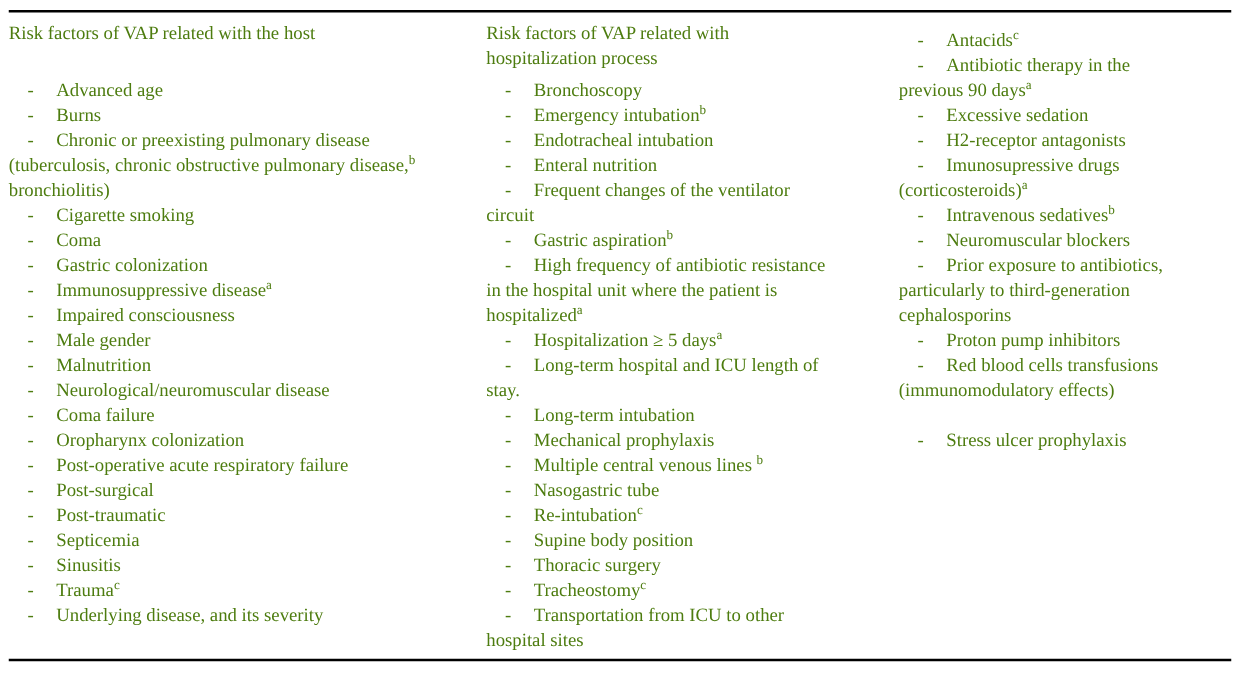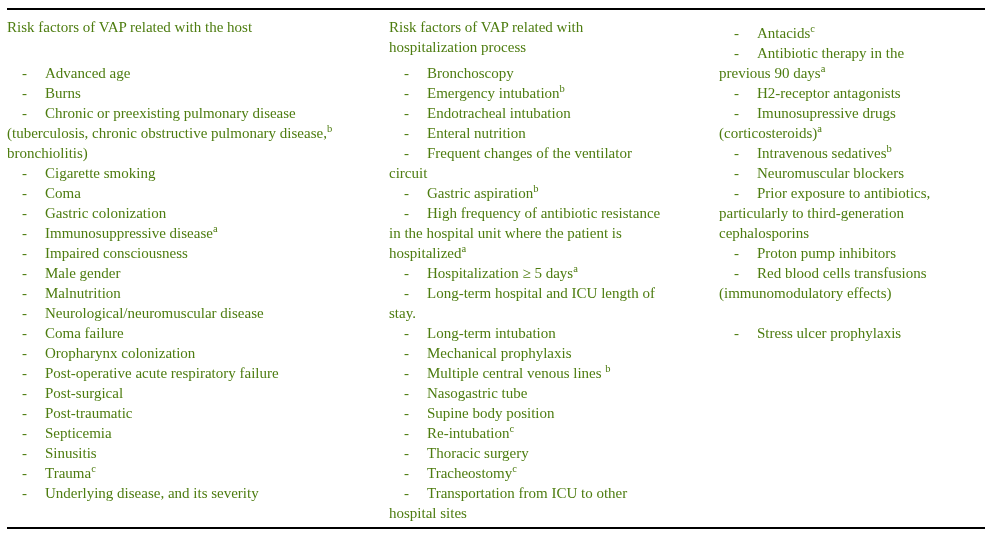--- a/index.html
+++ b/index.html
@@ -111,32 +111,33 @@
           <p class="item"><span class="dash">-</span><span>Enteral nutrition</span></p>
           <p class="item"><span class="dash">-</span><span>Frequent changes of the ventilator<br>circuit</span></p>
           <p class="item"><span class="dash">-</span><span>Gastric aspiration<sup>b</sup></span></p>
           <p class="item"><span class="dash">-</span><span>High frequency of antibiotic resistance<br>in the hospital unit where the patient is<br>hospitalized<sup>a</sup></span></p>
           <p class="item"><span class="dash">-</span><span>Hospitalization ≥ 5 days<sup>a</sup></span></p>
           <p class="item"><span class="dash">-</span><span>Long-term hospital and ICU length of<br>stay.</span></p>
           <p class="item"><span class="dash">-</span><span>Long-term intubation</span></p>
           <p class="item"><span class="dash">-</span><span>Mechanical prophylaxis</span></p>
           <p class="item"><span class="dash">-</span><span>Multiple central venous lines <sup>b</sup></span></p>
           <p class="item"><span class="dash">-</span><span>Nasogastric tube</span></p>
+          <p class="item"><span class="dash">-</span><span>Re-intubation<sup>c</sup></span></p>
           <p class="item"><span class="dash">-</span><span>Supine body position</span></p>
-          <p class="item"><span class="dash">-</span><span>Re-intubation<sup>c</sup></span></p>
           <p class="item"><span class="dash">-</span><span>Thoracic surgery</span></p>
           <p class="item"><span class="dash">-</span><span>Tracheostomy<sup>c</sup></span></p>
           <p class="item"><span class="dash">-</span><span>Transportation from ICU to other<br>hospital sites</span></p>
         </div>
     </section>
 
     <section class="col col-3">
       <div class="items">
           <p class="item"><span class="dash">-</span><span>Antacids<sup>c</sup></span></p>
           <p class="item"><span class="dash">-</span><span>Antibiotic therapy in the<br>previous 90 days<sup>a</sup></span></p>
+          <p class="item"><span class="dash">-</span><span>Excessive sedation</span></p>
           <p class="item"><span class="dash">-</span><span>H2-receptor antagonists</span></p>
           <p class="item"><span class="dash">-</span><span>Imunosupressive drugs<br>(corticosteroids)<sup>a</sup></span></p>
           <p class="item"><span class="dash">-</span><span>Intravenous sedatives<sup>b</sup></span></p>
           <p class="item"><span class="dash">-</span><span>Neuromuscular blockers</span></p>
           <p class="item"><span class="dash">-</span><span>Prior exposure to antibiotics,<br>particularly to third-generation<br>cephalosporins</span></p>
           <p class="item"><span class="dash">-</span><span>Proton pump inhibitors</span></p>
           <p class="item"><span class="dash">-</span><span>Red blood cells transfusions<br>(immunomodulatory effects)</span></p>
           <p class="item spacer">&nbsp;</p>
           <p class="item"><span class="dash">-</span><span>Stress ulcer prophylaxis</span></p>
         </div>

